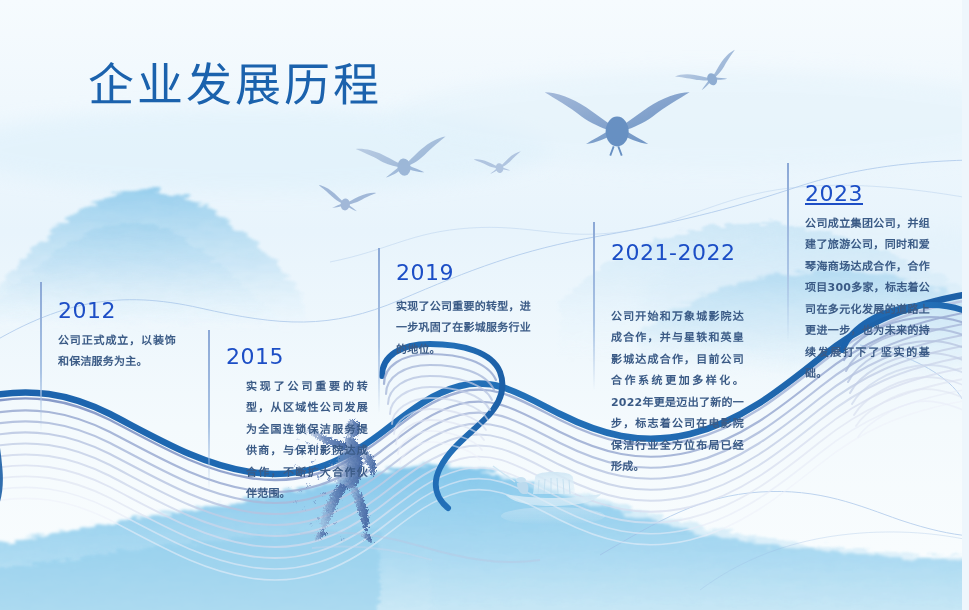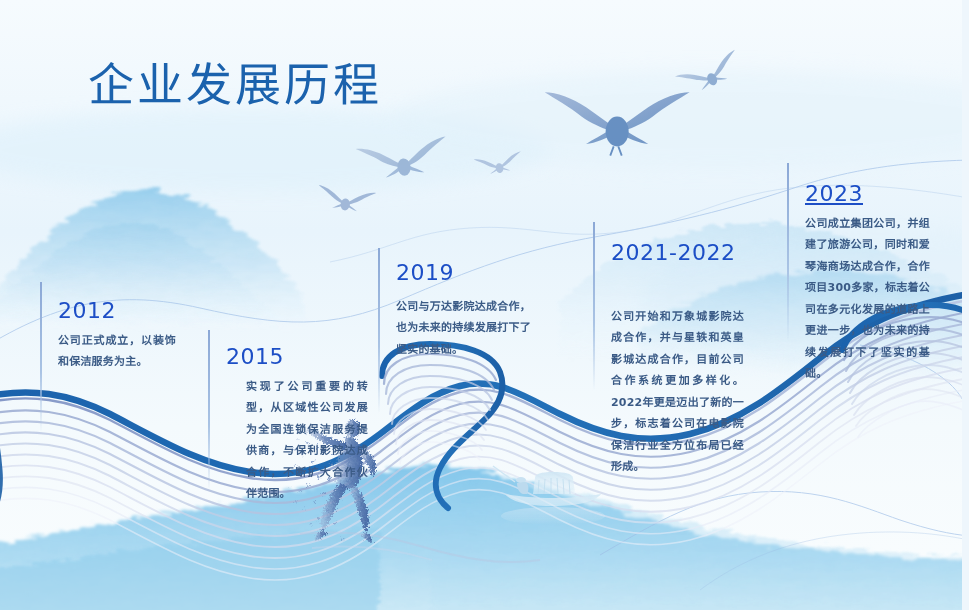--- a/index.html
+++ b/index.html
@@ -489,21 +489,21 @@
     <div class="year">2015</div>
     <div class="desc">实现了公司重要的转型，从区域性公司发展为全国连锁保洁服务提供商，与保利影院达成合作，不断扩大合作伙伴范围。</div>
   </div>
 
   <div class="milestone" id="ms-2019">
     <div class="pole"></div>
     <svg class="pennant" width="32" height="24" viewBox="0 0 32 24">
       <path d="M0,1 L28,11 L0,22 Z" fill="#4b7cc4"></path>
     </svg>
     <div class="year">2019</div>
-    <div class="desc">公司与万达影院达成合作，也为未来的持续发展打下了坚实的基础。</div>
+    <div class="desc">实现了公司重要的转型，进一步巩固了在影城服务行业的地位。</div>
   </div>
 
   <div class="milestone" id="ms-2021">
     <div class="pole"></div>
     <svg class="pennant" width="34" height="26" viewBox="0 0 34 26">
       <path d="M0,1 L30,12 L0,24 Z" fill="#2a62b5"></path>
     </svg>
     <div class="year">2021-2022</div>
     <div class="desc">公司开始和万象城影院达成合作，并与星轶和英皇影城达成合作，目前公司合作系统更加多样化。2022年更是迈出了新的一步，标志着公司在电影院保洁行业全方位布局已经形成。</div>
   </div>

